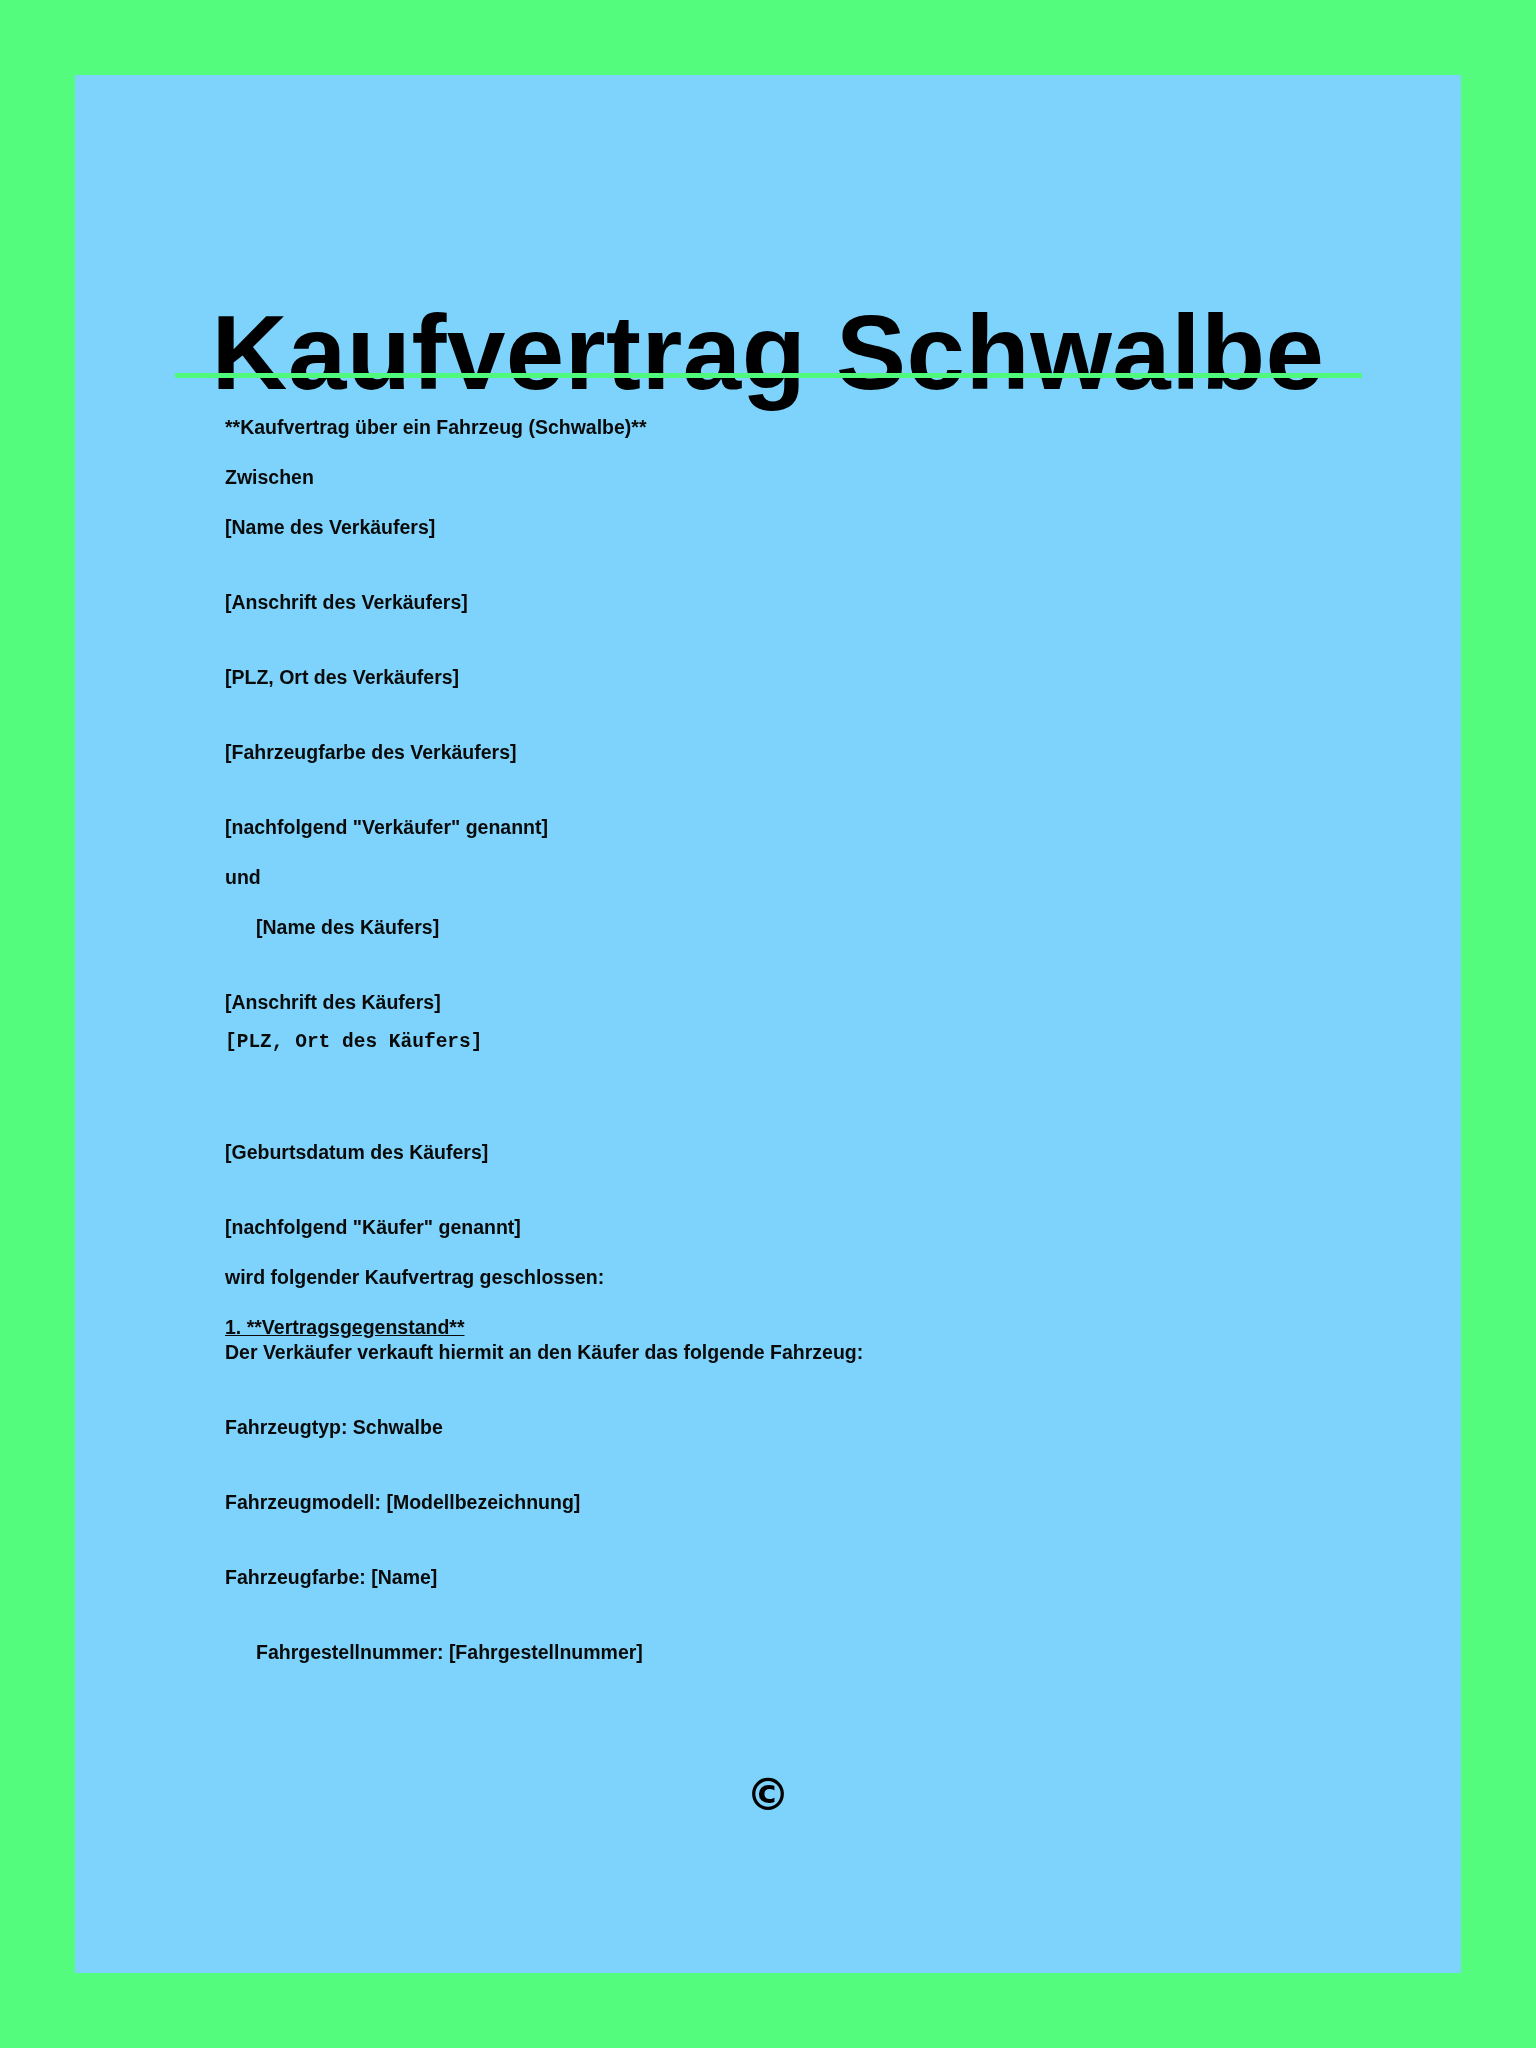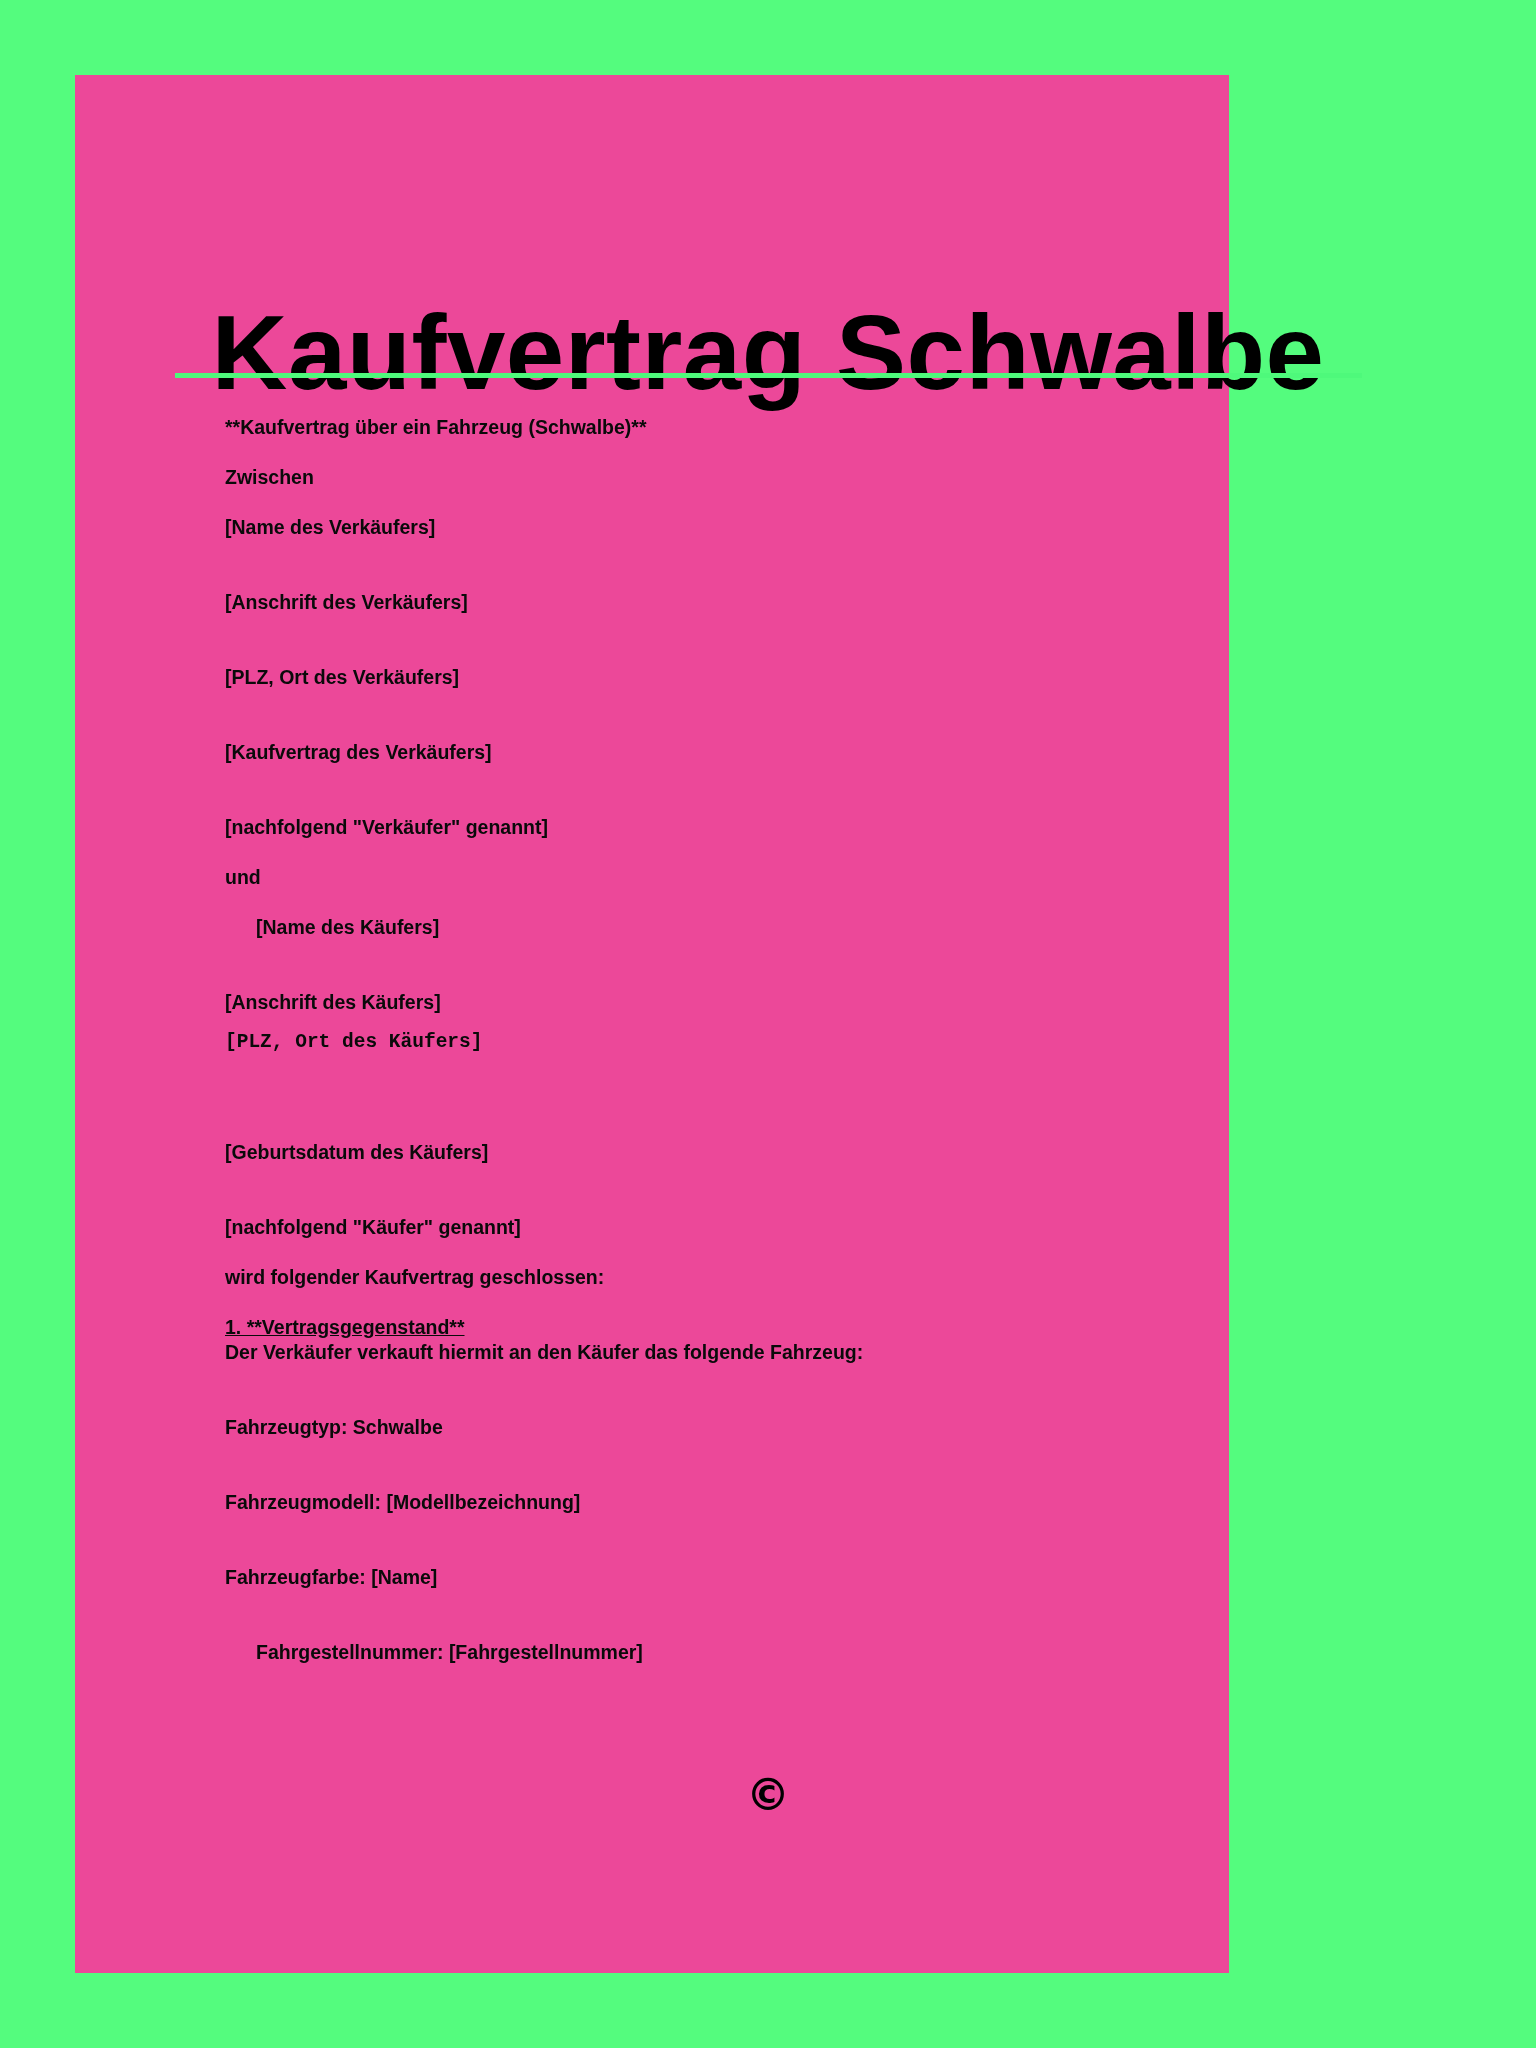--- a/index.html
+++ b/index.html
@@ -11,23 +11,23 @@
       height: 2048px;
       background: #54fc7e;
       position: relative;
       overflow: hidden;
       font-family: "Liberation Sans", sans-serif;
     }
     .page {
       position: absolute;
       left: 75px;
       top: 75px;
-      width: 1154px;
+      width: 1386px;
       height: 1898px;
-      background: #ec4899;
+      background: #7dd3fc;
     }
     .title {
       position: absolute;
       left: 0;
       top: 218px;
       width: 1386px;
       text-align: center;
       font-family: "Liberation Sans", sans-serif;
       font-weight: bold;
       font-size: 105px;
@@ -79,21 +79,21 @@
 <div class="page">
   <h1 class="title">Kaufvertrag Schwalbe</h1>
   <div class="divider"></div>
 
   <div class="body">
     <div class="line" style="top:0px;">**Kaufvertrag über ein Fahrzeug (Schwalbe)**</div>
     <div class="line" style="top:50px;">Zwischen</div>
     <div class="line" style="top:100px;">[Name des Verkäufers]</div>
     <div class="line" style="top:175px;">[Anschrift des Verkäufers]</div>
     <div class="line" style="top:250px;">[PLZ, Ort des Verkäufers]</div>
-    <div class="line" style="top:325px;">[Kaufvertrag des Verkäufers]</div>
+    <div class="line" style="top:325px;">[Fahrzeugfarbe des Verkäufers]</div>
     <div class="line" style="top:400px;">[nachfolgend "Verkäufer" genannt]</div>
     <div class="line" style="top:450px;">und</div>
     <div class="line" style="top:500px;margin-left:31px;">[Name des Käufers]</div>
     <div class="line" style="top:575px;">[Anschrift des Käufers]</div>
     <div class="line" style="top:615px;font-family:Liberation Mono, monospace;">[PLZ, Ort des Käufers]</div>
     <div class="line" style="top:725px;">[Geburtsdatum des Käufers]</div>
     <div class="line" style="top:800px;">[nachfolgend "Käufer" genannt]</div>
     <div class="line" style="top:850px;">wird folgender Kaufvertrag geschlossen:</div>
     <div class="line" style="top:900px;text-decoration:underline;">1. **Vertragsgegenstand**</div>
     <div class="line" style="top:925px;">Der Verkäufer verkauft hiermit an den Käufer das folgende Fahrzeug:</div>

